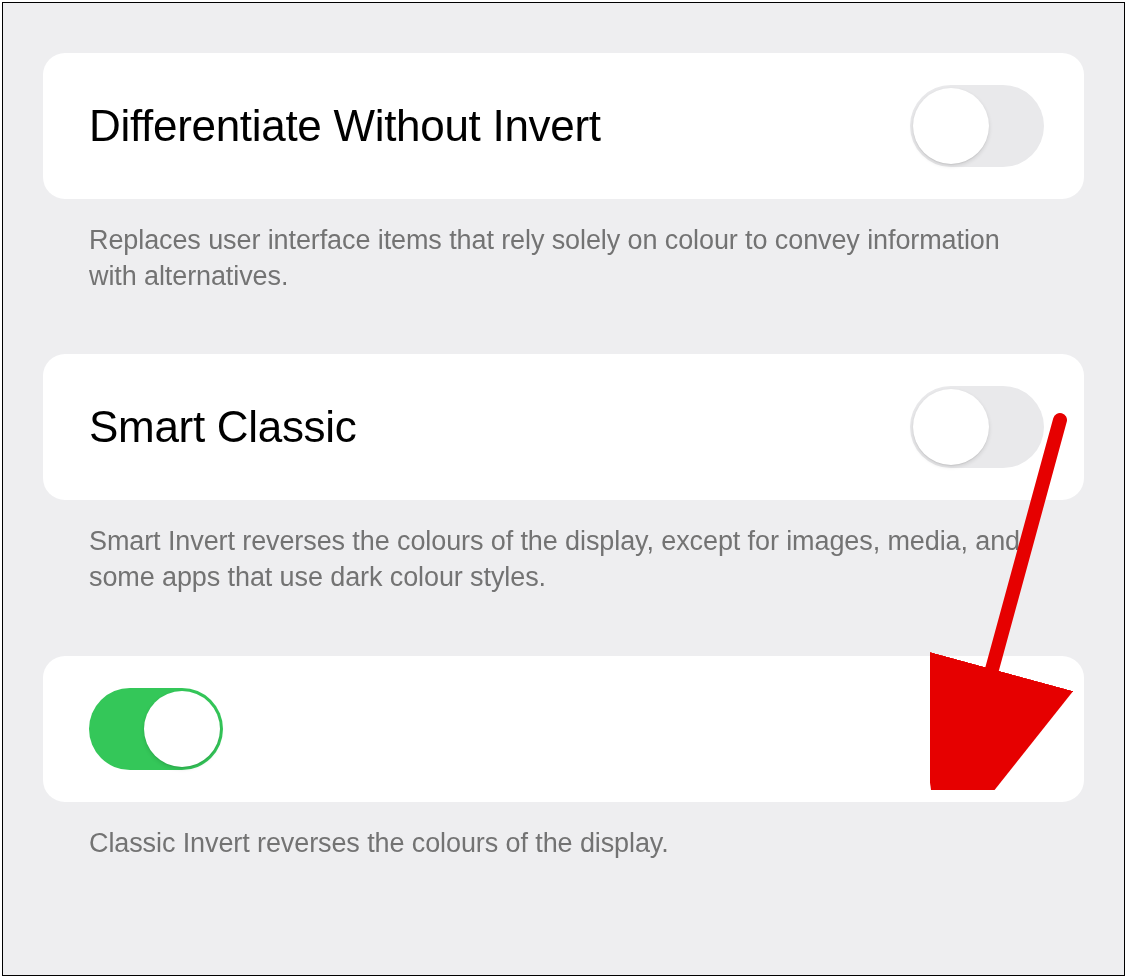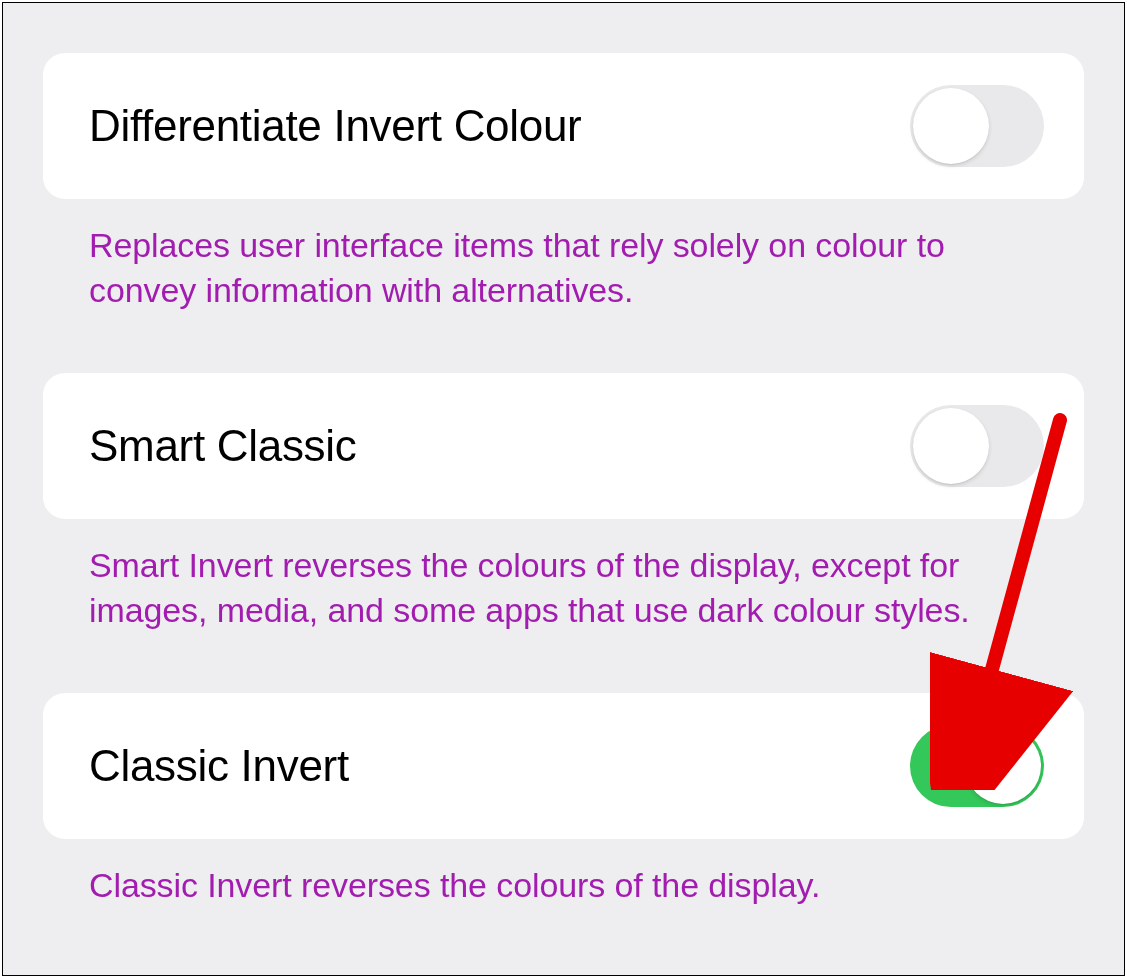--- a/index.html
+++ b/index.html
@@ -33,23 +33,23 @@
     align-items: center;
     justify-content: space-between;
   }
   .row-title {
     font-size: 44px;
     font-weight: 400;
     color: #000;
     letter-spacing: -0.3px;
   }
   .row-desc {
-    font-size: 34px;
+    font-size: 27px;
     line-height: 1.32;
-    color: #a21caf;
+    color: #737373;
     padding: 24px 46px 0 46px;
     letter-spacing: -0.1px;
   }
   .toggle {
     width: 134px;
     height: 82px;
     border-radius: 41px;
     position: relative;
     flex-shrink: 0;
   }
@@ -81,41 +81,40 @@
     pointer-events: none;
   }
 </style>
 </head>
 <body>
 
 <div class="frame">
 
   <div class="section">
     <div class="row">
-      <span class="row-title">Differentiate Invert Colour</span>
+      <span class="row-title">Differentiate Without Invert</span>
       <div class="toggle off">
         <div class="knob"></div>
       </div>
     </div>
     <div class="row-desc">Replaces user interface items that rely solely on colour to convey information with alternatives.</div>
   </div>
 
   <div class="section">
     <div class="row">
       <span class="row-title">Smart Classic</span>
       <div class="toggle off">
         <div class="knob"></div>
       </div>
     </div>
     <div class="row-desc">Smart Invert reverses the colours of the display, except for images, media, and some apps that use dark colour styles.</div>
   </div>
 
   <div class="section" style="margin-bottom:0">
     <div class="row">
-      <span class="row-title">Classic Invert</span>
       <div class="toggle on">
         <div class="knob"></div>
       </div>
     </div>
     <div class="row-desc">Classic Invert reverses the colours of the display.</div>
   </div>
 
 </div>
 
 <svg class="arrow" style="left:930px; top:400px; width:170px; height:390px;">

